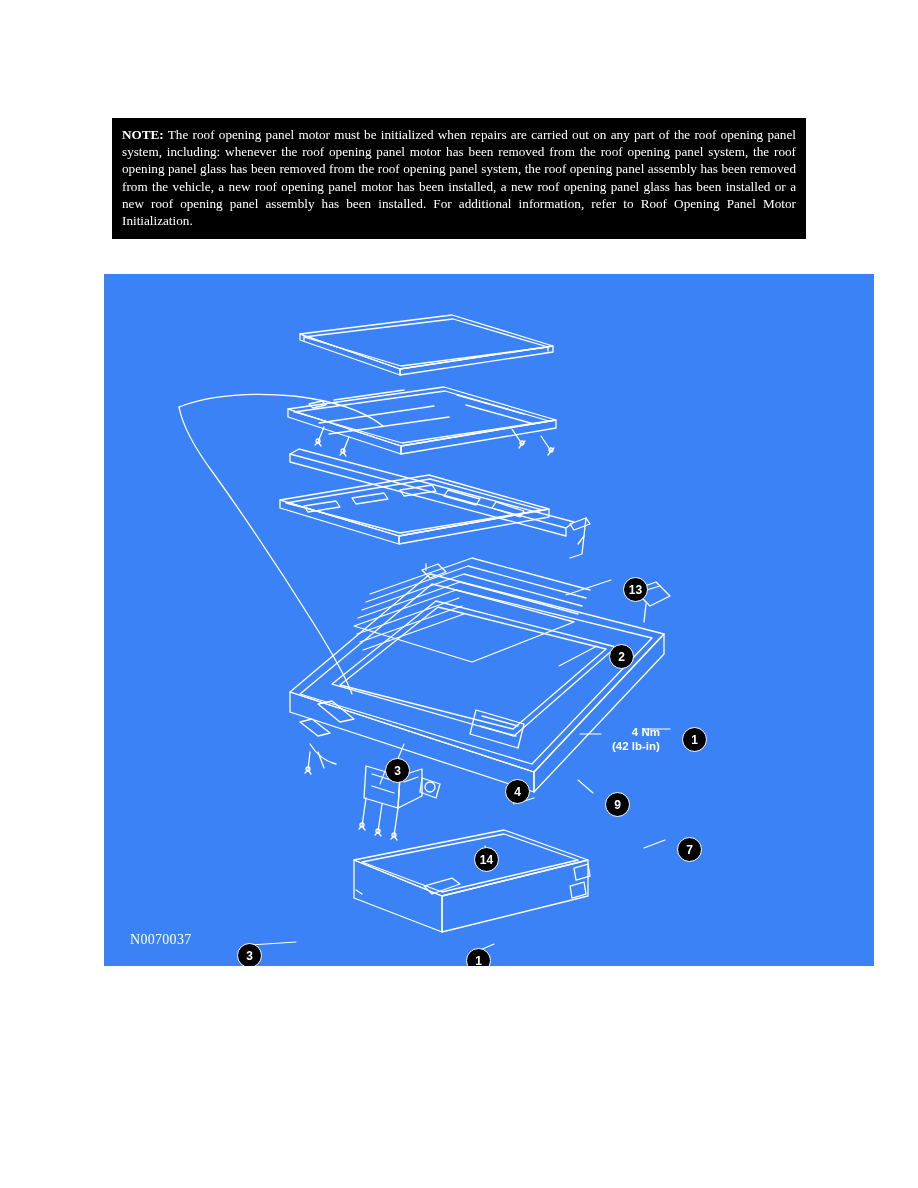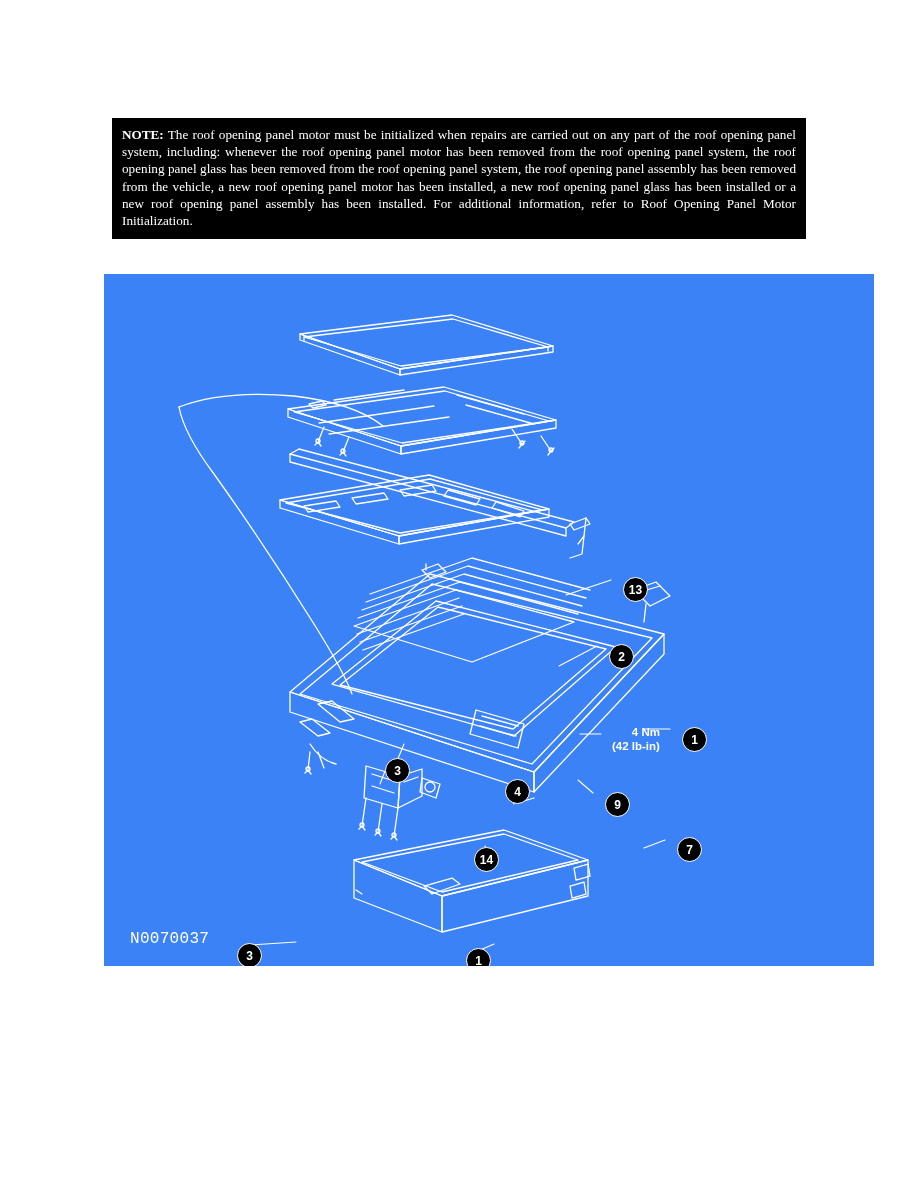--- a/index.html
+++ b/index.html
@@ -67,22 +67,22 @@
   .illus svg {
     position: absolute;
     left: 0;
     top: 0;
   }
   .fig-id {
     position: absolute;
     left: 26px;
     bottom: 18px;
     color: #ffffff;
-    font-family: Liberation Mono, monospace;
-    font-size: 16px;
+    font-family: Liberation Serif, serif;
+    font-size: 14px;
     letter-spacing: 0.3px;
   }
   
   .callout {
     position: absolute;
     width: 25px;
     height: 25px;
     border: 1.6px solid #ffffff;
     border-radius: 50%;
     color: #ffffff;

